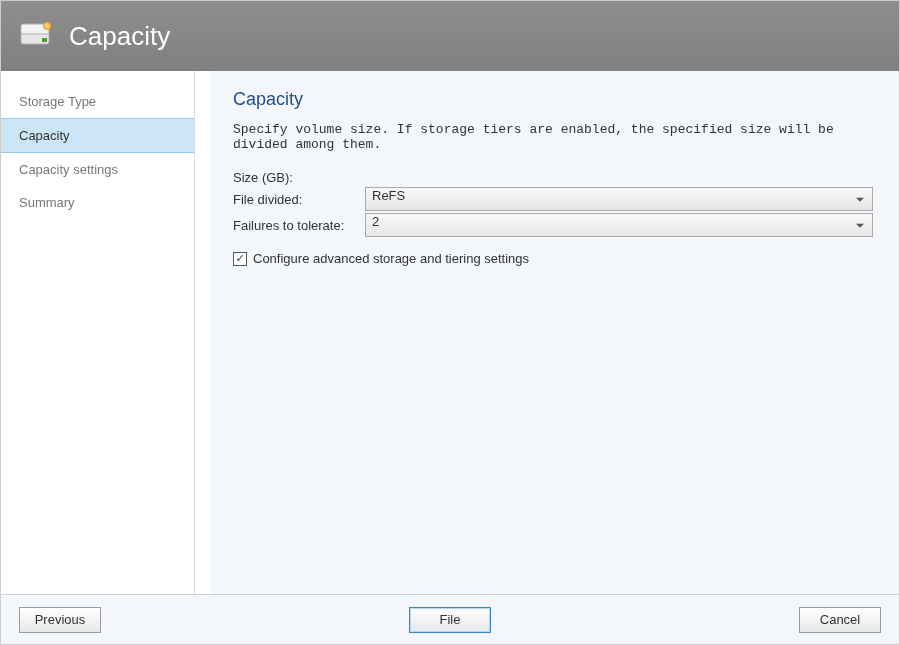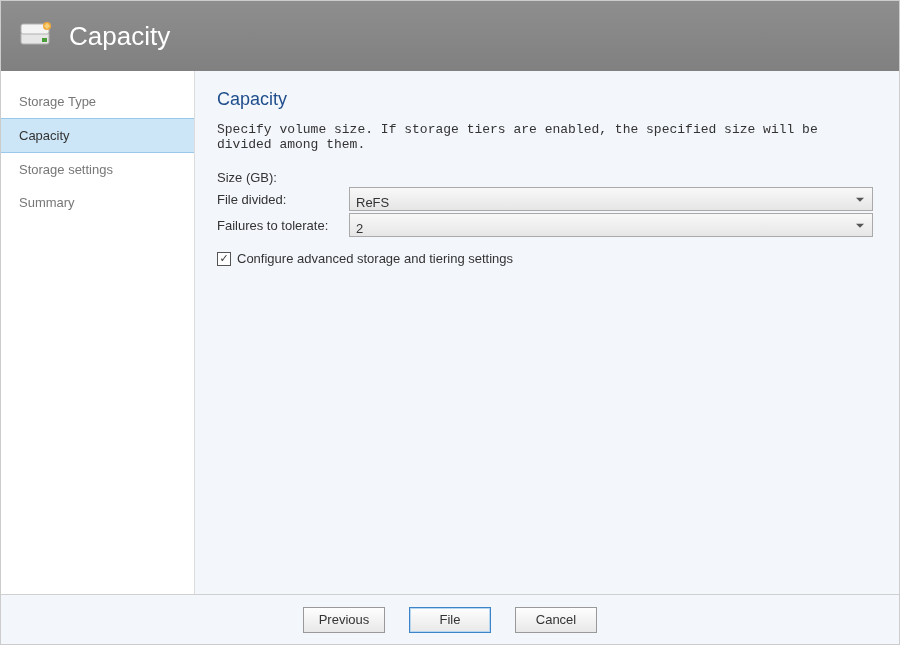--- a/index.html
+++ b/index.html
@@ -31,20 +31,21 @@
     }
     .header .title {
       color: #ffffff;
       font-size: 26px;
       font-weight: 300;
     }
     
     .body {
       display: flex;
       height: 523px;
+      gap: 16px;
     }
     .sidebar {
       width: 194px;
       background: #ffffff;
       border-right: 1px solid #dcdcdc;
       padding-top: 14px;
     }
     .sidebar-item {
       padding: 9px 18px;
       color: #777;
@@ -96,21 +97,21 @@
       outline: none;
     }
     .form-select {
       flex: 1;
       height: 24px;
       border: 1px solid #a9a9a9;
       background: linear-gradient(#f8f8f8, #e6e6e6);
       font-size: 13px;
       padding: 0 20px 0 6px;
       display: flex;
-      align-items: flex-end;
+      align-items: flex-start;
       position: relative;
       cursor: default;
     }
     .form-select::after {
       content: "";
       position: absolute;
       right: 8px;
       top: 50%;
       transform: translateY(-30%);
       width: 0; height: 0;
@@ -136,21 +137,21 @@
       line-height: 1;
       cursor: default;
     }
     
     .footer {
       height: 50px;
       border-top: 1px solid #d0d0d0;
       background: #f3f6fb;
       display: flex;
       align-items: center;
-      justify-content: center;
+      justify-content: space-between;
       padding: 9px 18px;
       gap: 24px;
     }
     .btn {
       width: 82px;
       height: 26px;
       border: 1px solid #999;
       background: linear-gradient(#fefefe, #e8e8e8);
       font-size: 13px;
       font-family: inherit;
@@ -181,21 +182,21 @@
 <div class="body">
 
   <div class="sidebar">
     <div class="sidebar-item">
       <span>Storage Type</span>
     </div>
     <div class="sidebar-item active">
       <span>Capacity</span>
     </div>
     <div class="sidebar-item">
-      <span>Storage settings</span>
+      <span>Capacity settings</span>
     </div>
     <div class="sidebar-item">
       <span>Summary</span>
     </div>
   </div>
 
   <div class="main">
     <div class="main-title">Capacity</div>
     <div class="main-desc">Specify volume size. If storage tiers are enabled, the specified size will be divided among them.</div>
 

